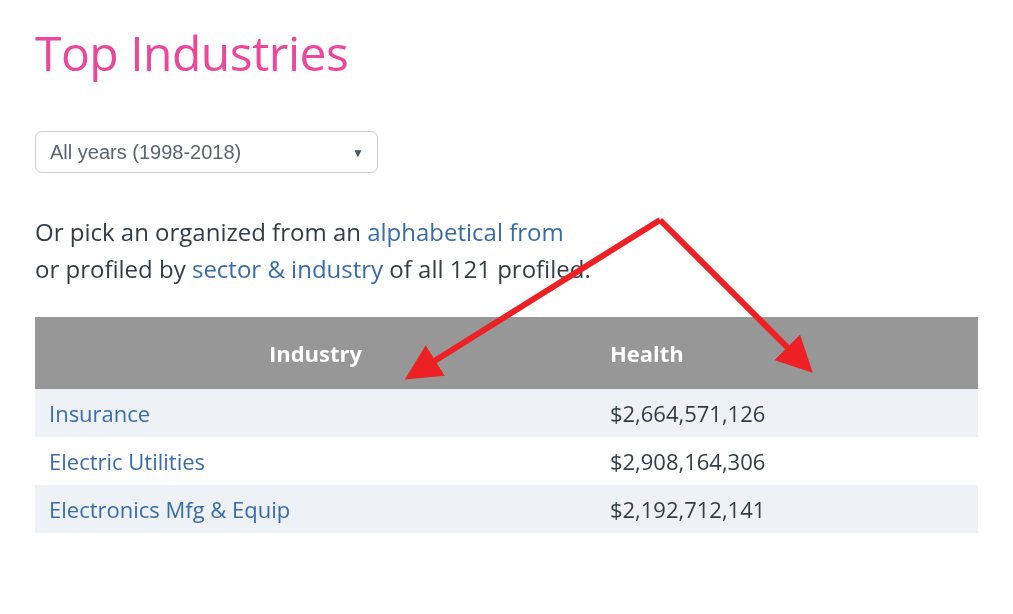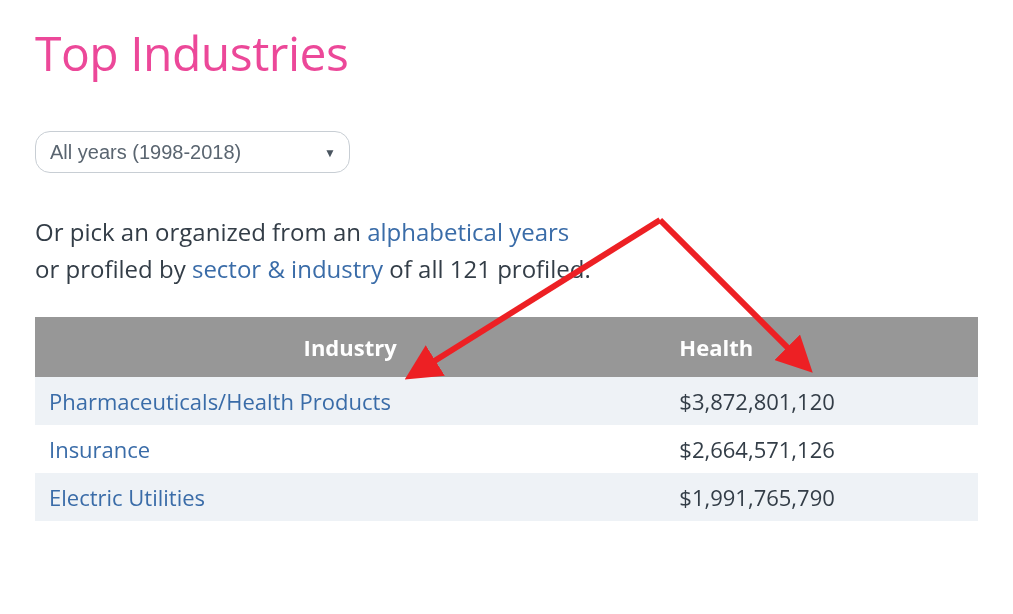--- a/index.html
+++ b/index.html
@@ -21,26 +21,26 @@
       letter-spacing: -0.5px;
     }
     .select-wrap {
       margin-bottom: 40px;
     }
     select.year-select {
       font-size: 20px;
       color: #5a6570;
       padding: 8px 40px 8px 14px;
       border: 1px solid #c8ced4;
-      border-radius: 15px;
+      border-radius: 7px;
       background: #ffffff;
       appearance: none;
       -webkit-appearance: none;
       cursor: pointer;
-      width: 315px;
+      width: 343px;
       height: 42px;
       position: relative;
     }
     .select-container {
       position: relative;
       display: inline-block;
     }
     .select-container::after {
       content: "▼";
       position: absolute;
@@ -63,21 +63,21 @@
     }
     table.industries {
       width: 100%;
       border-collapse: collapse;
       font-size: 22px;
     }
     table.industries thead th {
       background: #979797;
       color: #ffffff;
       font-weight: 700;
-      padding: 15px 14px;
+      padding: 21px 14px;
       text-align: left;
       margin-left: 29px;
     }
     table.industries thead th:first-child {
       text-align: center;
     }
     table.industries tbody td {
       padding: 9px 14px;
       color: #333d47;
     }
@@ -105,43 +105,43 @@
 
 <div class="select-wrap">
   <div class="select-container">
     <select class="year-select">
       <option>All years (1998-2018)</option>
     </select>
   </div>
 </div>
 
 <p class="desc">
-  <span>Or pick an organized from an </span><a href="#">alphabetical years</a><br>
+  <span>Or pick an organized from an </span><a href="#">alphabetical from</a><br>
   <span>or profiled by </span><a href="#">sector &amp; industry</a><span> of all 121 profiled.</span>
 </p>
 
 <table class="industries">
   <thead>
     <tr>
       <th>Industry</th>
       <th>Health</th>
     </tr>
   </thead>
   <tbody id="industries-body">
-  <tr>
-        <td><a href="#">Pharmaceuticals/Health Products</a></td>
-        <td>$3,872,801,120</td>
-      </tr>
       <tr>
         <td><a href="#">Insurance</a></td>
         <td>$2,664,571,126</td>
       </tr>
       <tr>
         <td><a href="#">Electric Utilities</a></td>
-        <td>$1,991,765,790</td>
+        <td>$2,908,164,306</td>
+      </tr>
+      <tr>
+        <td><a href="#">Electronics Mfg &amp; Equip</a></td>
+        <td>$2,192,712,141</td>
       </tr>
     </tbody>
 </table>
 
 <svg class="arrows" width="1013" height="614">
   <defs>
     <marker id="arrowhead" markerWidth="6" markerHeight="6" refX="3" refY="3" orient="auto" markerUnits="strokeWidth">
       <polygon points="0,0 6,3 0,6" fill="#ed2024"></polygon>
     </marker>
   </defs>

